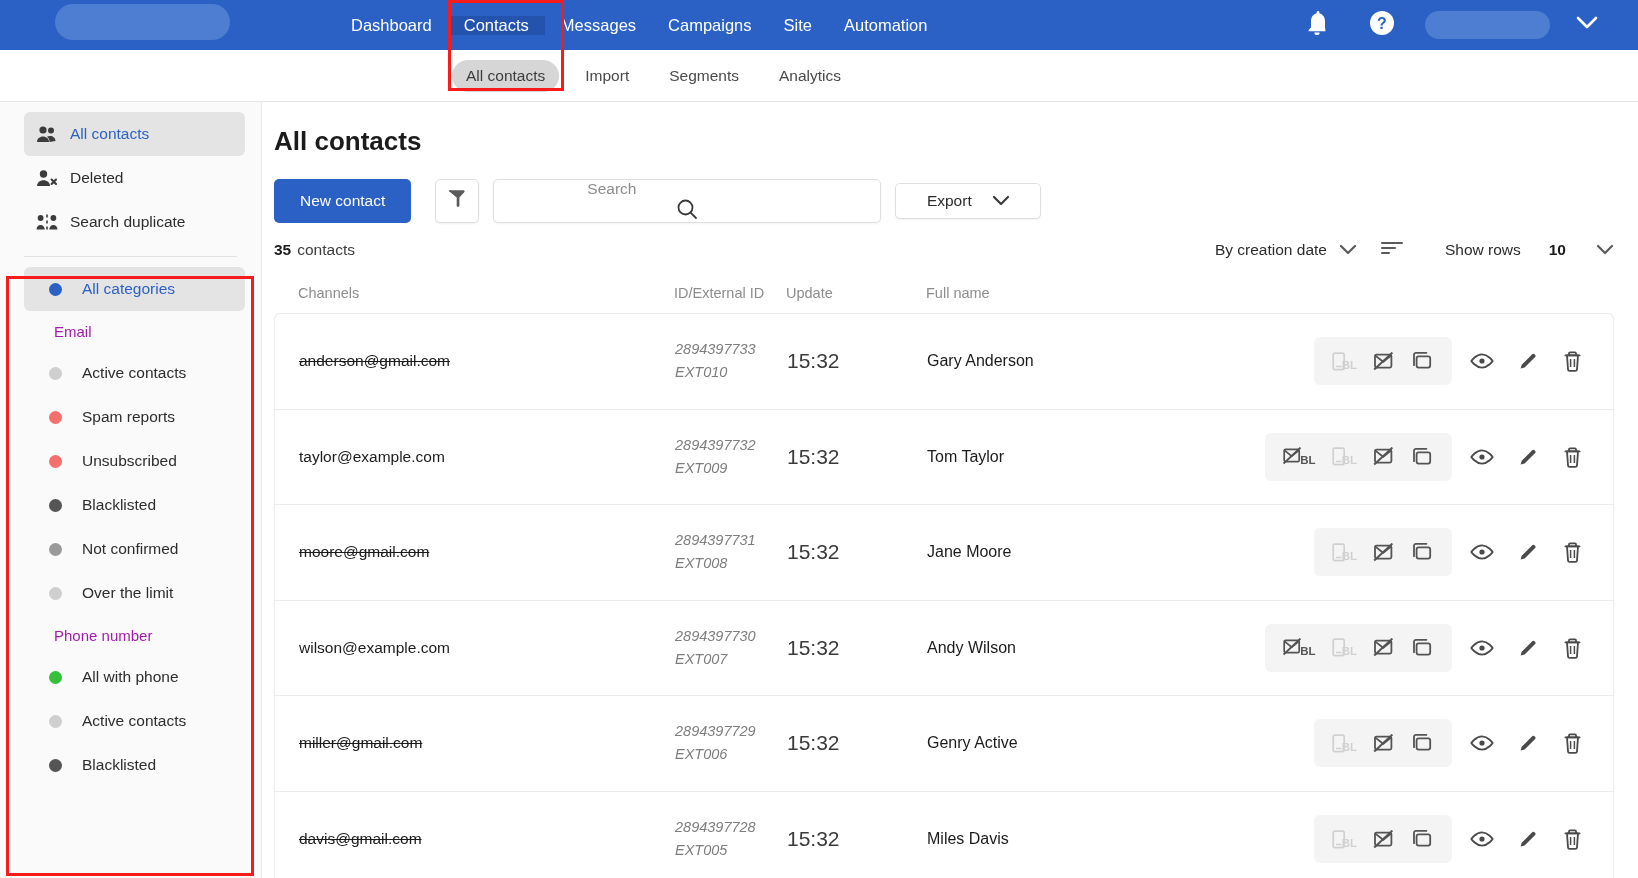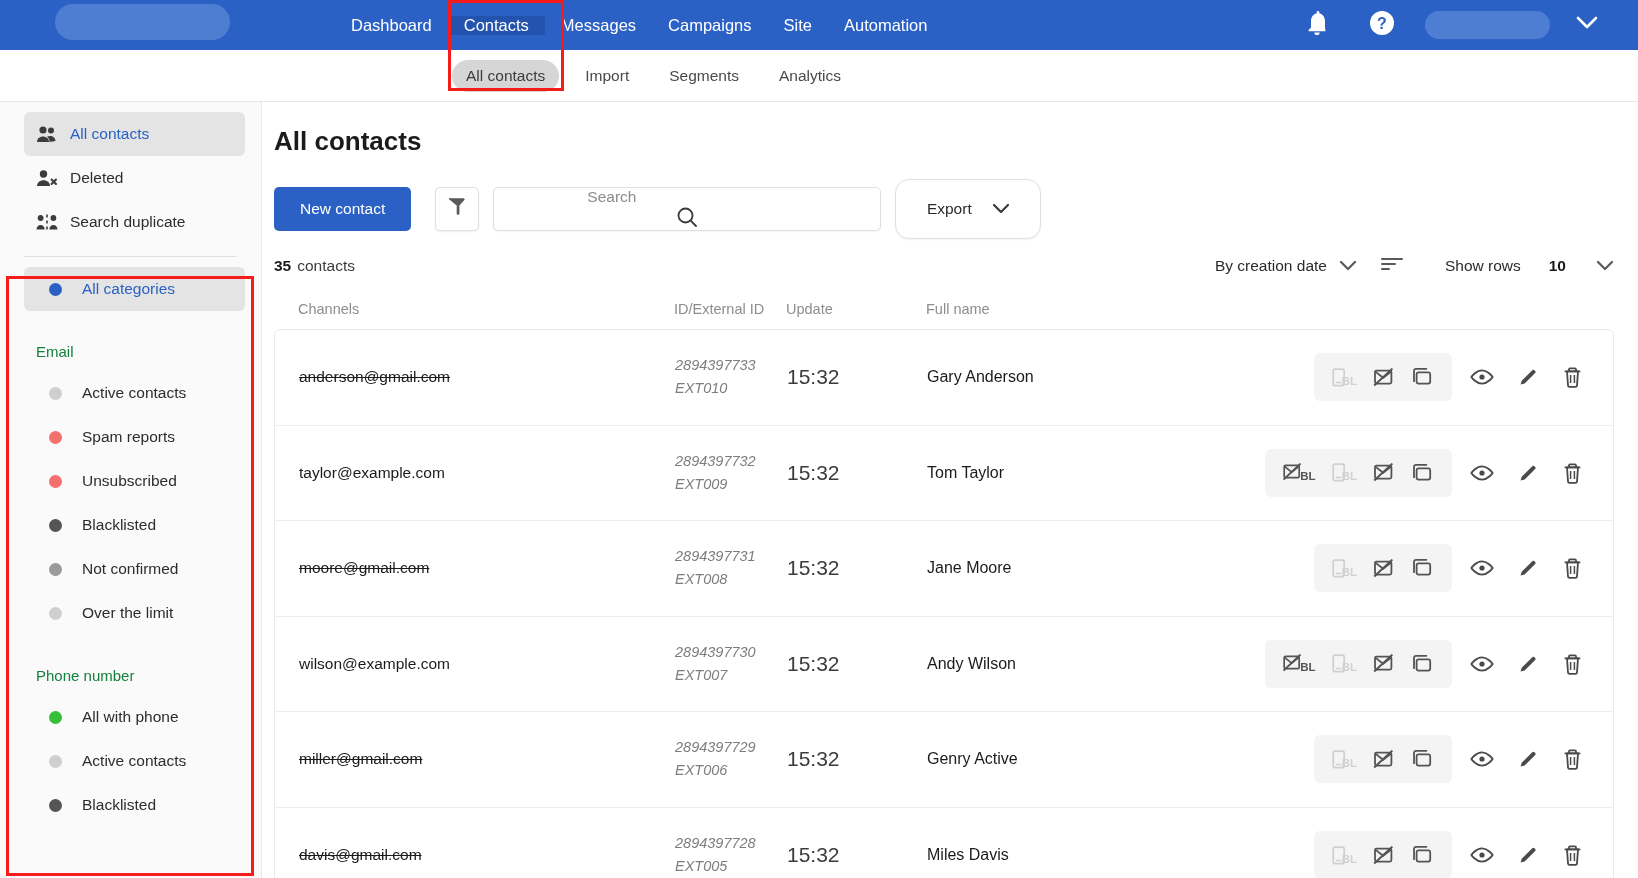--- a/index.html
+++ b/index.html
@@ -107,23 +107,23 @@
     color: #2d2d2d;
   }
   .side-item.sel { background: #e4e4e4; color: #2b61c4; }
   .side-item .ic { width: 34px; display: flex; align-items: center; }
   .side-divider {
     height: 1px; background: #e2e2e2;
     margin: 12px 24px 10px 24px;
   }
   .dot { width: 13px; height: 13px; border-radius: 50%; display:inline-block; }
   .side-group-label {
-    font-size: 15px; color: #15803d;
-    padding-left: 36px; height: 40px;
-    display: flex; align-items: center; margin-top: 20px;
+    font-size: 15px; color: #a21caf;
+    padding-left: 54px; height: 40px;
+    display: flex; align-items: center;
   }
   .cat-item { padding-left: 0; }
   .cat-item .ic { width: 34px; justify-content: center; margin-left: 14px; }
   .cat-item .lbl { margin-left: 10px; }
 
   .ann-categories {
     position: absolute;
     left: 6px; top: 174px;
     width: 248px; height: 600px;
     border: 3px solid #f71b1b;
@@ -164,22 +164,22 @@
     flex-direction: column;
   }
   .search-box input {
     flex: 1; border: none; outline: none;
     font-size: 15.5px; color: #333;
     font-family: inherit; background: transparent;
   }
   .search-box input::placeholder { color: #8d8d8d; }
   .btn-export {
     margin-left: 14px;
-    width: 146px; height: 60px;
-    border: 1px solid #e0e0e0; border-radius: 14px;
+    width: 146px; height: 36px;
+    border: 1px solid #e0e0e0; border-radius: 5px;
     background: #fff;
     display: flex; align-items: center; justify-content: center;
     font-size: 15.5px; color: #2b2b2b; cursor: pointer;
     box-shadow: 0 1px 2px rgba(0,0,0,.05);
   }
   .btn-export .chev { margin-left: 20px; }
 
   .meta-row {
     display: flex; align-items: center;
     margin-top: 14px; height: 26px;

